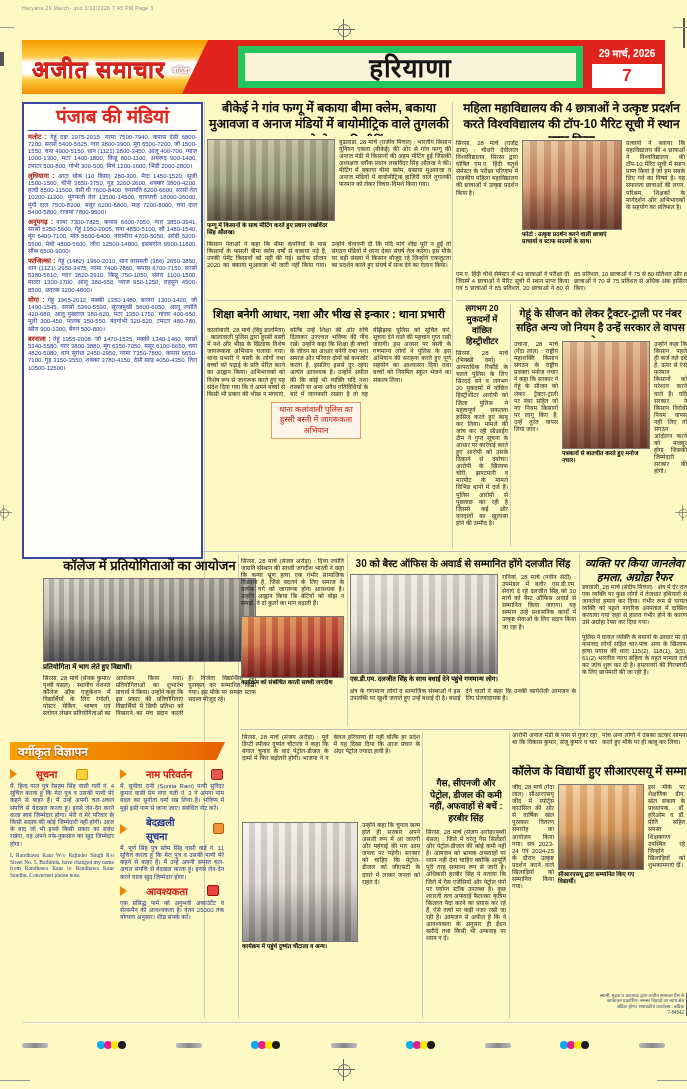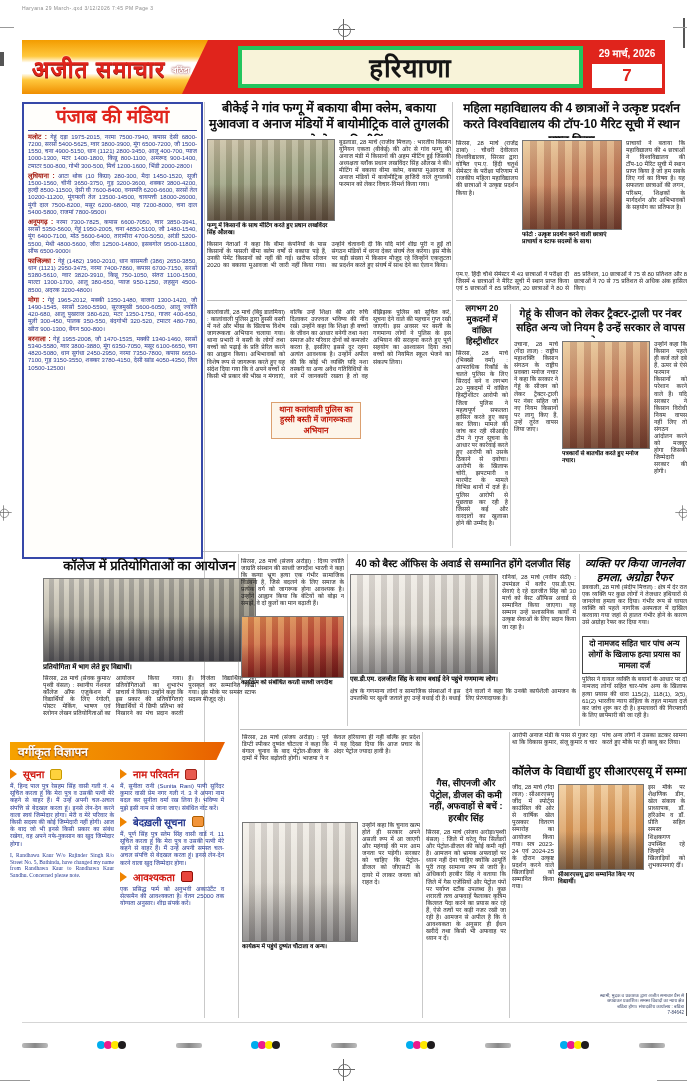--- a/index.html
+++ b/index.html
@@ -1,37 +1,37 @@
 <!DOCTYPE html>
 <html><head>
 <meta charset="utf-8">
 <style>
   html,body{margin:0;padding:0;background:#e8e8e6;}
-  .sheet{position:relative;width:687px;height:1089px;margin:0 auto;background:#ffffff;overflow:hidden;
+  .sheet{position:relative;width:687px;height:1089px;margin:0 auto;background:#fef9c3;overflow:hidden;
          font-family:"Liberation Sans","DejaVu Sans",sans-serif;color:#111;}
   
   .print-line{position:absolute;left:22px;top:5px;font-size:5px;color:#8a8a8a;letter-spacing:.4px;}
   .reg-cross{position:absolute;width:16px;height:16px;}
   .reg-cross .c{position:absolute;left:2px;top:2px;width:11px;height:11px;border:1px solid #666;border-radius:50%;}
   .reg-cross:before,.reg-cross:after{content:"";position:absolute;background:#666;}
   .reg-cross:before{left:7px;top:-3px;width:1px;height:22px;}
   .reg-cross:after{top:7px;left:-3px;height:1px;width:22px;}
   .edge-dash{position:absolute;background:#555;}
   .corner{position:absolute;background:#999;}
   
   .masthead{position:absolute;left:22px;top:40px;width:643px;height:54px;background:#e0241c;}
   .mh-logo{position:absolute;left:0;top:0;width:186px;height:54px;
            background:linear-gradient(180deg,#f39c00 0%,#ffc83d 30%,#fff 42%,#fff 62%,#ffc83d 74%,#ef8e00 100%);
            clip-path:polygon(0 0,100% 0,86% 100%,0 100%);}
   .mh-logo-text{position:absolute;left:10px;top:12px;font-size:23px;font-weight:bold;color:#e0241c;
                 text-shadow:0 1px 0 #8f0d00,0 0 2px #fff;white-space:nowrap;letter-spacing:1px;}
   .mh-edition{position:absolute;left:150px;top:24px;font-size:8px;font-weight:bold;color:#fff;
               text-shadow:0 0 2px #7a0000;z-index:3;}
   .mh-section{position:absolute;left:216px;top:6px;right:82px;bottom:6px;background:#f8f3d9;
-              border:4px solid #22c55e;display:flex;align-items:center;justify-content:center;}
+              border:7px solid #22c55e;display:flex;align-items:center;justify-content:center;}
   .mh-section span{font-size:26px;font-weight:bold;color:#151515;letter-spacing:1px;}
   .mh-date-box{position:absolute;right:0;top:0;width:76px;height:54px;}
   .mh-date{padding-top:6px;text-align:center;font-size:10px;font-weight:bold;color:#fff;}
   .mh-pageno{margin:4px 3px 0 3px;height:24px;background:#fff;display:flex;align-items:center;justify-content:center;}
   .mh-pageno span{font-size:17px;font-weight:bold;color:#e0241c;}
   
   .mandi{position:absolute;left:22px;top:102px;width:181px;height:457px;border:2px solid #3648a8;
          padding:3px 4px;box-sizing:border-box;background:#fffefb;overflow:hidden;}
   .mandi-title{font-size:19px;font-weight:bold;color:#e0241c;text-align:center;line-height:1.1;
                border-bottom:1.5px solid #3648a8;padding-bottom:2px;margin-bottom:2px;}
@@ -56,34 +56,34 @@
            linear-gradient(165deg,#d8d2c2,#9b9684 50%,#5d574b);}
   .ph-stage{background:linear-gradient(0deg,rgba(80,10,10,.5),rgba(80,10,10,0) 55%),
            repeating-linear-gradient(90deg,rgba(255,210,150,.25) 0 6px,rgba(150,30,30,.25) 6px 12px),
            linear-gradient(160deg,#e2a05a,#b84a3a 55%,#6e2420);}
   .ph-white{background:linear-gradient(0deg,rgba(60,60,70,.4),rgba(60,60,70,0) 50%),
            repeating-linear-gradient(90deg,rgba(255,255,255,.45) 0 6px,rgba(150,150,160,.25) 6px 12px),
            linear-gradient(165deg,#efe9df,#c9c2b4 55%,#8e887c);}
   .ph-bldg{background:linear-gradient(0deg,rgba(50,40,30,.45),rgba(50,40,30,0) 45%),
            repeating-linear-gradient(90deg,rgba(255,255,255,.2) 0 7px,rgba(180,110,60,.25) 7px 14px),
            linear-gradient(175deg,#f0c892,#d99a58 50%,#9a6a42);}
-  .inset-red{border:1px solid #dba070;background:#fdf5ea;color:#c01808;font-weight:bold;
+  .inset-red{border:1px solid #dba070;background:#fdf5ea;color:#c01808;font-weight:normal;
              font-size:8px;line-height:1.3;text-align:center;padding:2px;}
   .inset-blk{border:1px solid #444;background:#fff;color:#111;font-weight:bold;
              font-size:8px;line-height:1.35;text-align:center;padding:2px;margin:2px 0;}
   .vrule{position:absolute;width:1px;background:#c9c9c9;}
   .hrule{position:absolute;height:1px;background:#bdbdbd;}
   
   .cl-banner{height:18px;background:linear-gradient(90deg,#f6a200,#ee7a00 70%,#e85f00);
              clip-path:polygon(0 0,100% 0,96% 100%,0 100%);
              display:flex;align-items:center;padding-left:8px;}
   .cl-banner span{color:#fff;font-weight:bold;font-size:12px;text-shadow:0 1px 1px #7a3200;}
   .cl-cols{display:flex;gap:6px;margin-top:4px;}
   .cl-col{width:104px;}
-  .cl-sec-h{display:flex;align-items:center;gap:6px;margin:3px 0 2px 0;}
+  .cl-sec-h{display:flex;align-items:center;gap:19px;margin:3px 0 2px 0;}
   .chev{width:0;height:0;border-top:5px solid transparent;border-bottom:5px solid transparent;border-left:7px solid #ef8400;}
   .cl-sec-h .lbl{font-size:10px;font-weight:bold;color:#d01810;}
   .cl-sec-h.blue .lbl{color:#23368f;}
   .cl-ic{width:10px;height:9px;border-radius:2px;display:inline-block;}
   .cl-body{font-size:6px;line-height:1.2;color:#23368f;text-align:justify;}
   .cl-eng{font-size:5.5px;line-height:1.25;color:#23368f;text-align:justify;margin-top:4px;font-family:"Liberation Serif",serif;}
   
   .cmyk-strip{position:absolute;left:22px;top:1040px;width:643px;height:10px;
               display:flex;align-items:center;justify-content:space-between;}
   .gbar{width:26px;height:5px;background:linear-gradient(90deg,#bbb,#888,#bbb);border-radius:2px;}
@@ -176,20 +176,21 @@
       <div style="width:100px;">
         <div class="photo ph-warm" style="width:100px;height:90px;"></div>
         <div class="cap" style="font-size:6px;margin-top:1px;height:20px;">फोटो : उत्कृष्ट प्रदर्शन करने वाली छात्राएं प्राचार्या व स्टाफ सदस्यों के साथ।</div>
       </div>
       <div class="body-sm" style="width:59px;height:130px;">प्राचार्या ने बताया कि महाविद्यालय की 4 छात्राओं ने विश्वविद्यालय की टॉप-10 मैरिट सूची में स्थान प्राप्त किया है जो हम सबके लिए गर्व का विषय है। यह सफलता छात्राओं की लगन, परिश्रम, शिक्षकों के मार्गदर्शन और अभिभावकों के सहयोग का प्रतिफल है।</div>
     </div>
     <div class="body-sm cols2" style="height:22px;margin-top:1px;">एम.ए. हिंदी चौथे सेमेस्टर में 43 छात्राओं ने परीक्षा दी जिसमें 4 छात्राओं ने मैरिट सूची में स्थान प्राप्त किया एवं 5 छात्राओं ने 85 प्रतिशत, 20 छात्राओं ने 80 से 85 प्रतिशत, 10 छात्राओं ने 75 से 80 प्रतिशत और 8 छात्राओं ने 70 से 75 प्रतिशत से अधिक अंक हासिल किए।</div>
   </div>
 
   <div class="art" style="left:207px;top:306px;width:244px;height:242px;">
+    <div class="hl" style="font-size:11px;height:18px;white-space:nowrap;">शिक्षा बनेगी आधार, नशा और भीख से इन्कार : थाना प्रभारी</div>
     <div class="body-sm cols3" style="height:216px;margin-top:3px;">कालांवाली, 28 मार्च (बिट्टू डालमिया) : कालांवाली पुलिस द्वारा हुस्सी बस्ती में नशे और भीख के खिलाफ विशेष जागरूकता अभियान चलाया गया। थाना प्रभारी ने बस्ती के लोगों तथा बच्चों को पढ़ाई के प्रति प्रेरित करने का आह्वान किया। अभिभावकों को विशेष रूप से जागरूक करते हुए यह संदेश दिया गया कि वे अपने बच्चों से किसी भी प्रकार की भीख न मंगवाएं, बल्कि उन्हें शिक्षा की ओर रुचि दिलाकर उज्ज्वल भविष्य की नींव रखें। उन्होंने कहा कि शिक्षा ही बच्चों के जीवन का आधार बनेगी तथा नशा समाज और परिवार दोनों को कमजोर करता है, इसलिए इससे दूर रहना अत्यंत आवश्यक है। उन्होंने अपील की कि कोई भी व्यक्ति यदि नशा तस्करी या अन्य अवैध गतिविधियों के बारे में जानकारी रखता है तो वह बेझिझक पुलिस को सूचित करे, सूचना देने वाले की पहचान गुप्त रखी जाएगी। इस अवसर पर बस्ती के गणमान्य लोगों ने पुलिस के इस अभियान की सराहना करते हुए पूर्ण सहयोग का आश्वासन दिया तथा बच्चों को नियमित स्कूल भेजने का संकल्प लिया।</div>
     <div class="inset-red" style="position:absolute;left:64px;top:96px;width:84px;">थाना कलांवाली पुलिस का हुस्सी बस्ती में जागरूकता अभियान</div>
   </div>
 
   <div class="art" style="left:456px;top:303px;width:52px;height:245px;">
     <div class="hl" style="font-size:8.5px;line-height:1.3;height:44px;">लगभग 20 मुकदमों में वांछित हिस्ट्रीशीटर आरोपी पुलिस के हत्थे चढ़ा</div>
     <div class="body-sm" style="height:194px;margin-top:3px;">सिरसा, 28 मार्च (भिक्खी वर्मा) : आपराधिक रिकॉर्ड के चलते पुलिस के लिए सिरदर्द बने व लगभग 20 मुकदमों में वांछित हिस्ट्रीशीटर आरोपी को जिला पुलिस ने महत्वपूर्ण सफलता हासिल करते हुए काबू कर लिया। मामले की जांच कर रही सीआईए टीम ने गुप्त सूचना के आधार पर कार्रवाई करते हुए आरोपी को उसके ठिकाने से दबोचा। आरोपी के खिलाफ चोरी, झपटमारी व मारपीट के मामले विभिन्न थानों में दर्ज हैं। पुलिस आरोपी से पूछताछ कर रही है जिससे कई और वारदातों का खुलासा होने की उम्मीद है।</div>
   </div>
 
   <div class="art" style="left:514px;top:306px;width:173px;height:242px;">
@@ -211,35 +212,34 @@
     <div class="body-sm cols3" style="height:48px;margin-top:2px;">सिरसा, 28 मार्च (सेवक कुमार/पृथ्वी बंसल) : स्थानीय नेशनल कॉलेज ऑफ एजुकेशन में विद्यार्थियों के लिए रंगोली, पोस्टर मेकिंग, भाषण एवं स्लोगन लेखन प्रतियोगिताओं का आयोजन किया गया। प्रतियोगिताओं का शुभारंभ प्राचार्य ने किया। उन्होंने कहा कि इस प्रकार की प्रतियोगिताएं विद्यार्थियों में छिपी प्रतिभा को निखारने का मंच प्रदान करती हैं। विजेता विद्यार्थियों को पुरस्कृत कर सम्मानित किया गया। इस मौके पर समस्त स्टाफ सदस्य मौजूद रहे।</div>
   </div>
 
   <div class="art" style="left:241px;top:556px;width:103px;height:170px;">
     <div class="body-sm" style="height:56px;margin-top:2px;">सिरसा, 28 मार्च (संजय अरोड़ा) : दिव्य ज्योति जाग्रति संस्थान की साध्वी जगदीश भारती ने कहा कि कन्या भ्रूण हत्या एक गंभीर सामाजिक विडंबना है, जिसे बदलने के लिए समाज के प्रत्येक वर्ग को जागरूक होना आवश्यक है। उन्होंने आह्वान किया कि बेटियों को बोझ न समझें, वे दो कुलों का मान बढ़ाती हैं।</div>
     <div class="photo ph-stage" style="width:103px;height:62px;margin-top:2px;"></div>
     <div class="cap" style="font-size:6px;height:8px;margin-top:1px;">कार्यक्रम को संबोधित करती साध्वी जगदीश भारती।</div>
   </div>
 
   <div class="art" style="left:350px;top:556px;width:226px;height:170px;">
-    <div class="hl" style="font-size:10px;height:16px;white-space:nowrap;">40 को बैस्ट ऑफिस के अवार्ड से सम्मानित होंगे दलजीत सिंह</div>
+    <div class="hl" style="font-size:10px;height:16px;white-space:nowrap;">30 को बैस्ट ऑफिस के अवार्ड से सम्मानित होंगे दलजीत सिंह</div>
     <div style="display:flex;gap:4px;margin-top:2px;">
       <div style="width:148px;">
         <div class="photo ph-white" style="width:148px;height:100px;"></div>
         <div class="cap" style="font-size:6.5px;margin-top:1px;height:9px;">एस.डी.एम. दलजीत सिंह के साथ बधाई देने पहुंचे गणमान्य लोग।</div>
       </div>
       <div class="body-sm" style="flex:1;height:112px;">रानियां, 28 मार्च (नवीन सेठी) : उपमंडल में बतौर एस.डी.एम. सेवाएं दे रहे दलजीत सिंह को 30 मार्च को बैस्ट ऑफिस अवार्ड से सम्मानित किया जाएगा। यह सम्मान उन्हें प्रशासनिक कार्यों में उत्कृष्ट सेवाओं के लिए प्रदान किया जा रहा है।</div>
     </div>
     <div class="body-sm cols2" style="height:34px;margin-top:2px;">क्षेत्र के गणमान्य लोगों व सामाजिक संस्थाओं ने इस उपलब्धि पर खुशी जताते हुए उन्हें बधाई दी है। बधाई देने वालों ने कहा कि उनकी कार्यशैली आमजन के लिए प्रेरणादायक है।</div>
   </div>
 
   <div class="art" style="left:582px;top:556px;width:105px;height:170px;">
     <div class="hl" style="font-size:11px;line-height:1.3;height:26px;font-style:italic;">व्यक्ति पर किया जानलेवा हमला, अग्रोहा रैफर</div>
     <div class="body-sm" style="height:50px;margin-top:2px;">डबवाली, 28 मार्च (संदीप मित्तल) : क्षेत्र में देर रात एक व्यक्ति पर कुछ लोगों ने तेजधार हथियारों से जानलेवा हमला कर दिया। गंभीर रूप से घायल व्यक्ति को पहले नागरिक अस्पताल में दाखिल करवाया गया जहां से हालत गंभीर होने के कारण उसे अग्रोहा रैफर कर दिया गया।</div>
-    <div class="inset-blk">दो नामजद सहित चार पांच अन्य लोगों के खिलाफ हत्या प्रयास का मामला दर्ज</div>
     <div class="body-sm" style="height:48px;">पुलिस ने घायल व्यक्ति के बयानों के आधार पर दो नामजद लोगों सहित चार-पांच अन्य के खिलाफ हत्या प्रयास की धारा 115(2), 118(1), 3(5), 61(2) भारतीय न्याय संहिता के तहत मामला दर्ज कर जांच शुरू कर दी है। हमलावरों की गिरफ्तारी के लिए छापेमारी की जा रही है।</div>
   </div>
 
   <div class="art" style="left:10px;top:742px;width:215px;height:276px;">
     <div class="cl-banner">
       <span>वर्गीकृत विज्ञापन</span>
     </div>
     <div class="cl-cols">
       <div class="cl-col">
         <div class="cl-sec-h">

